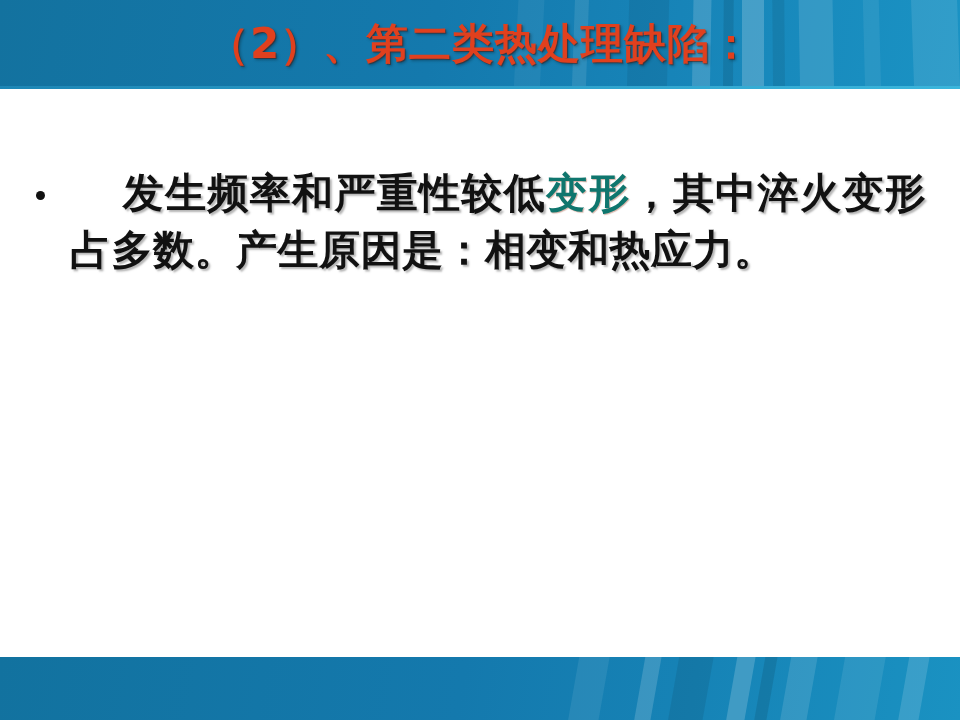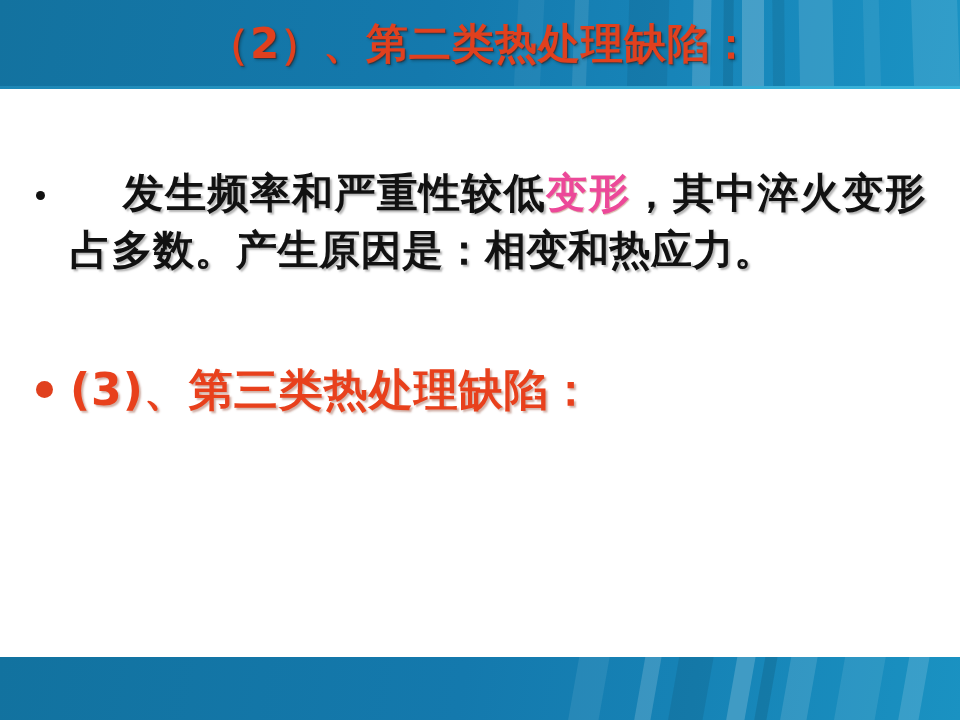--- a/index.html
+++ b/index.html
@@ -118,21 +118,21 @@
     font-size: 41px;
     font-weight: bold;
     line-height: 57px;
     letter-spacing: 0.5px;
     text-align: justify;
     text-justify: inter-ideograph;
     text-shadow: 2px 2px 2px rgba(120,120,120,0.55);
   }
   .body-text .indent { display: inline-block; width: 52px; }
   .hl-red {
-    color: #ec4899;
+    color: #0f766e;
     text-shadow: 1px 1px 1px rgba(140,40,10,0.35);
   }
 
   .sub-head {
     flex: 1 1 auto;
     color: #e8401c;
     font-size: 44px;
     font-weight: bold;
     line-height: 58px;
     letter-spacing: 1px;
@@ -171,24 +171,20 @@
 
   <div id="content">
 
     <div class="block" id="para-1">
       <span class="bullet"><span class="dot dot-sm"></span></span>
       <div class="body-text">
         <span class="indent"></span><span>发生频率和严重性较低</span><span class="hl-red">变形</span><span>，其中淬火变形占多数。产生原因是：相变和热应力。</span>
       </div>
     </div>
 
-    <div class="block" id="head-2">
-      <span class="bullet"><span class="dot dot-lg"></span></span>
-      <div class="sub-head">(3)、第三类热处理缺陷：</div>
-    </div>
 
 
   </div>
 
   <div class="band" id="footer-band">
     <div class="rays" style="top:-60px; right:-30px; width:420px; height:200px;">
       <div class="ray" style="left:20px;  width:30px; transform:rotate(10deg); background:rgba(255,255,255,0.08);"></div>
       <div class="ray" style="left:86px;  width:16px; transform:rotate(10deg); background:rgba(255,255,255,0.16);"></div>
       <div class="ray" style="left:120px; width:34px; transform:rotate(10deg); background:rgba(0,0,0,0.08);"></div>
       <div class="ray" style="left:178px; width:18px; transform:rotate(10deg); background:rgba(255,255,255,0.18);"></div>

